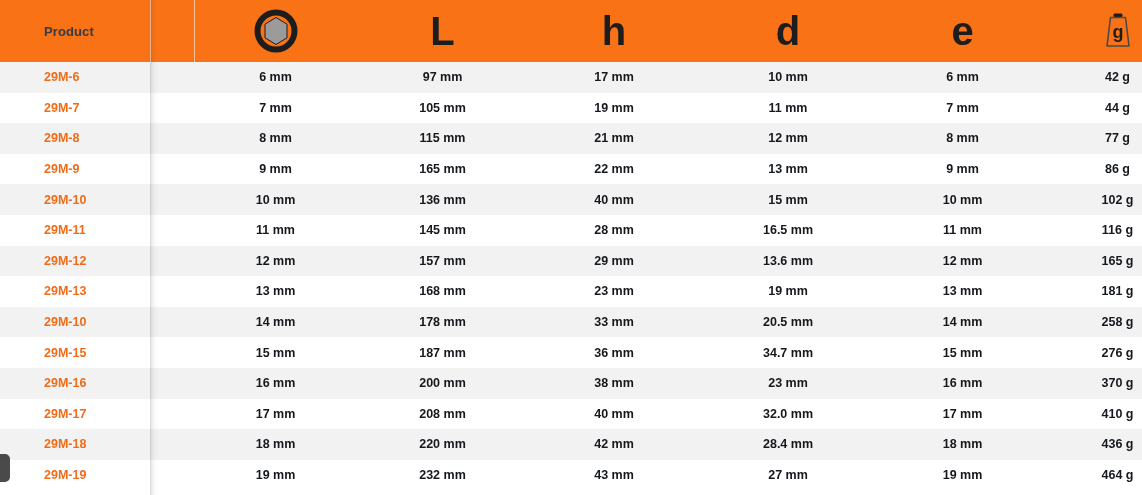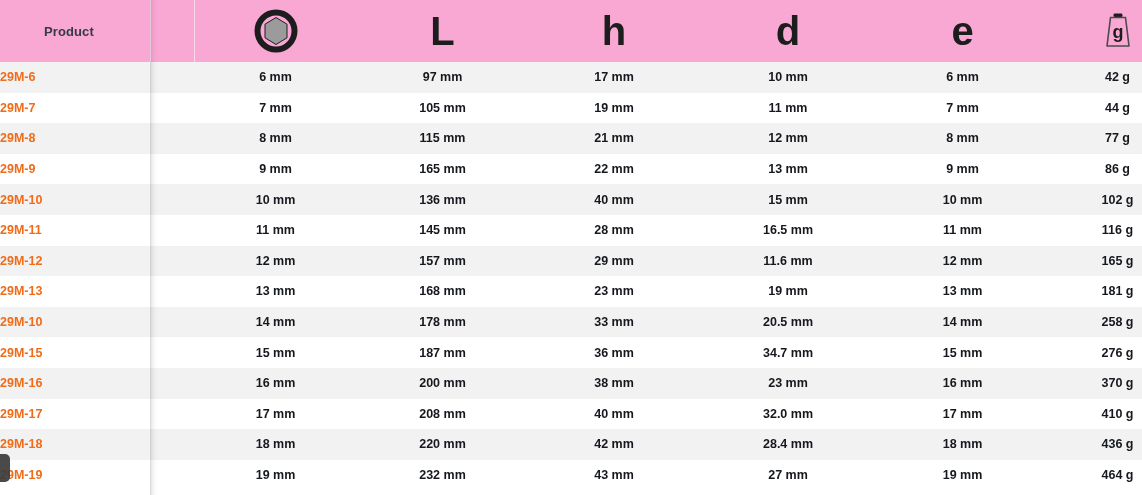--- a/index.html
+++ b/index.html
@@ -25,21 +25,21 @@
     border-collapse: collapse;
     table-layout: fixed;
   }
 
   
   thead tr.spec-head-row {
     height: 62px;
     background: #9b9b9b;
   }
   thead th {
-    background: #f9a8d4;
+    background: #f97316;
     padding: 0;
     margin: 11px;
     height: 62px;
     vertical-align: middle;
     font-weight: bold;
   }
   th.col-product {
     width: 150px;
     text-align: left;
     color: #333b48;
@@ -107,20 +107,21 @@
     height: 30.6px;
     vertical-align: middle;
     font-size: 12.5px;
     font-weight: bold;
     color: #15181d;
     text-align: center;
     white-space: nowrap;
   }
   tbody td.cell-product {
     text-align: left;
+    padding-left: 44px;
     color: #ef6c1a;
     font-size: 12.5px;
     font-weight: bold;
     position: relative;
     background: inherit;
   }
 
   
   .col-divider {
     position: absolute;
@@ -261,21 +262,21 @@
           <td>28 mm</td>
           <td>16.5 mm</td>
           <td>11 mm</td>
           <td>116 g</td>
         </tr>
         <tr class="spec-row alt">
           <td class="cell-product">29M-12</td>
           <td>12 mm</td>
           <td>157 mm</td>
           <td>29 mm</td>
-          <td>11.6 mm</td>
+          <td>13.6 mm</td>
           <td>12 mm</td>
           <td>165 g</td>
         </tr>
         <tr class="spec-row">
           <td class="cell-product">29M-13</td>
           <td>13 mm</td>
           <td>168 mm</td>
           <td>23 mm</td>
           <td>19 mm</td>
           <td>13 mm</td>

